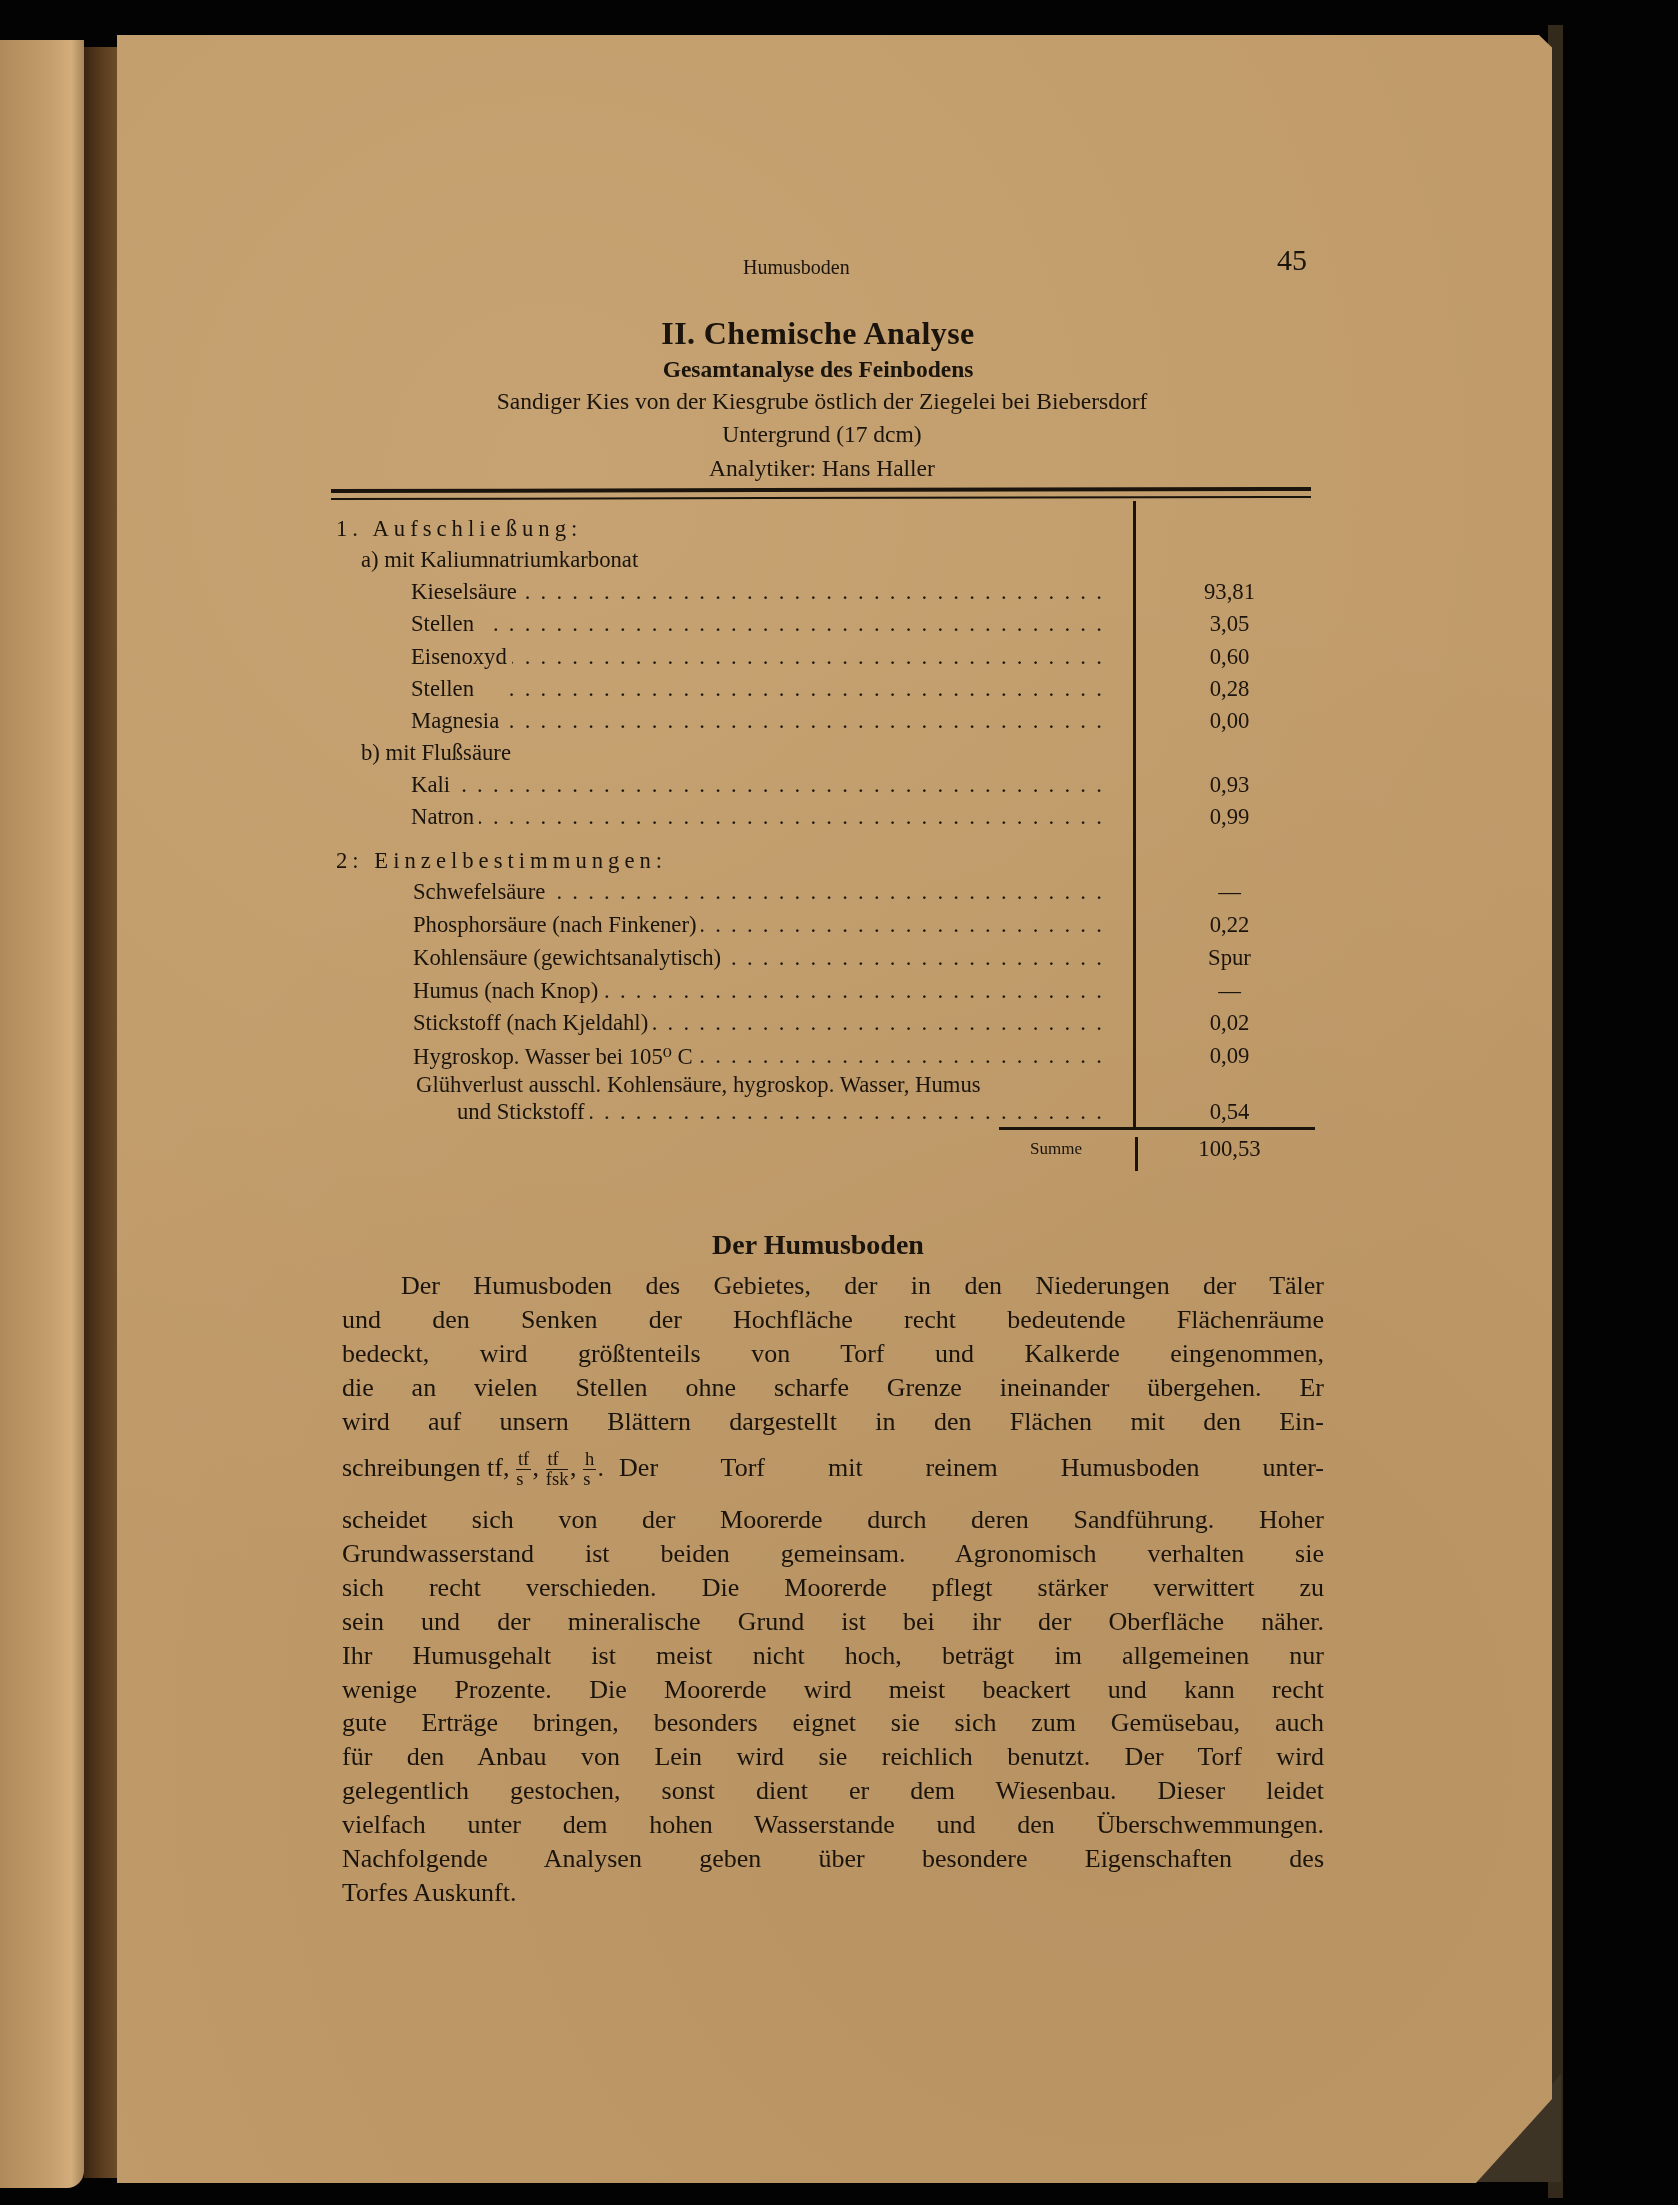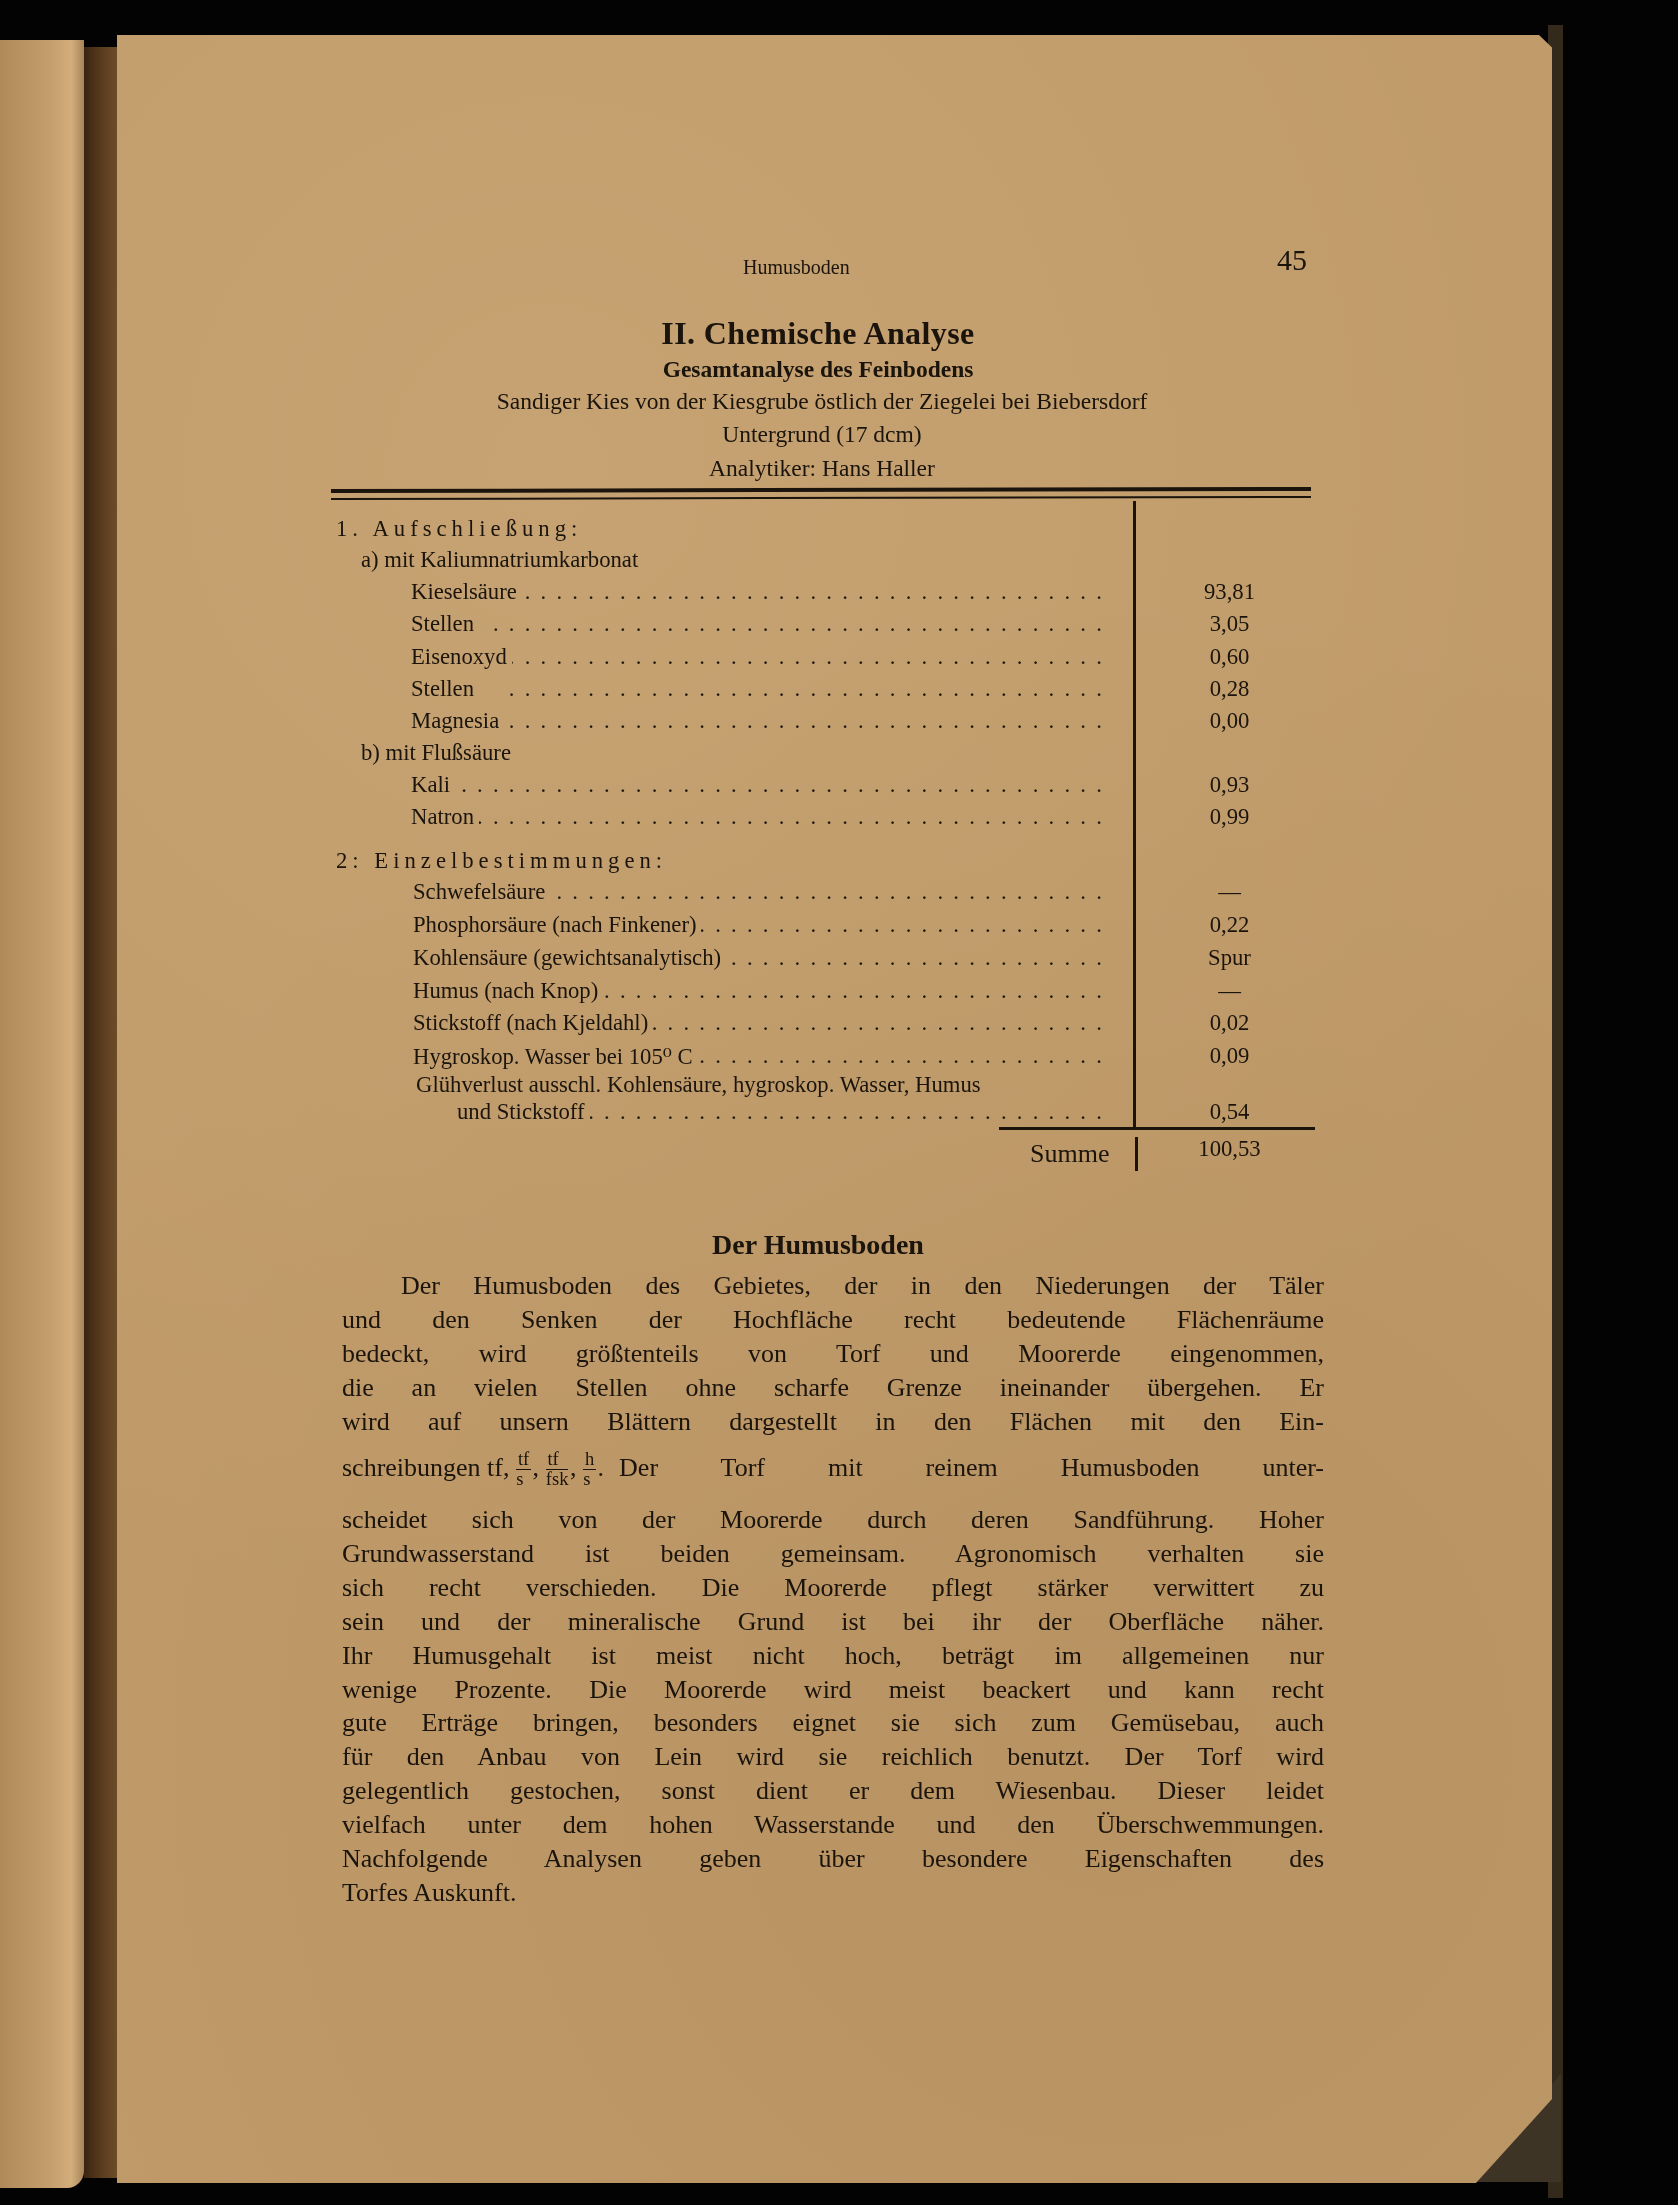--- a/index.html
+++ b/index.html
@@ -191,29 +191,29 @@
       <span class="label-cell" style="left: 413px;">Hygroskop. Wasser bei 105⁰ C</span>
       <span class="dots" style="left: 697px; width: 415px;">................................................................................</span>
       <span class="value-cell">0,09</span>
     </div>
     <div style="position: absolute; left: 416px; top: 1072px; font-size: 22.7px; white-space: nowrap;">Glühverlust ausschl. Kohlensäure, hygroskop. Wasser, Humus</div>
     <div class="row" style="top: 1099px;">
       <span class="label-cell" style="left: 457px;">und Stickstoff</span>
       <span class="dots" style="left: 590px; width: 522px;">................................................................................</span>
       <span class="value-cell">0,54</span>
     </div>
-    <div style="position: absolute; left: 1030px; top: 1139px; font-size: 26px; white-space: nowrap;">Summe</div>
+    <div style="position: absolute; left: 1030px; top: 1139px; font-size: 17px; white-space: nowrap;">Summe</div>
     <div class="value-cell" style="top: 1136px;">100,53</div>
   </div>
 
 <div class="abs heading2">Der Humusboden</div>
 <div id="section-text">
     <div class="para-line" style="top: 1271px; left: 401px; width: 923px;">Der Humusboden des Gebietes, der in den Niederungen der Täler</div>
     <div class="para-line" style="top: 1305px;">und den Senken der Hochfläche recht bedeutende Flächenräume</div>
-    <div class="para-line" style="top: 1339px;">bedeckt, wird größtenteils von Torf und Moorerde eingenommen,</div>
+    <div class="para-line" style="top: 1339px;">bedeckt, wird größtenteils von Torf und Kalkerde eingenommen,</div>
     <div class="para-line" style="top: 1373px;">die an vielen Stellen ohne scharfe Grenze ineinander übergehen. Er</div>
     <div class="para-line" style="top: 1407px;">wird auf unsern Blättern dargestellt in den Flächen mit den Ein-</div>
     <div class="para-line" style="top: 1453px; text-align-last: left; display: flex; align-items: flex-start;">
       <span>schreibungen tf,</span>
       <span class="frac" style="margin-left: 6.7px;">
         <span class="num">tf</span>
         <span class="den">s</span>
       </span>
       <span>,</span>
       <span class="frac" style="margin-left: 6.7px;">

